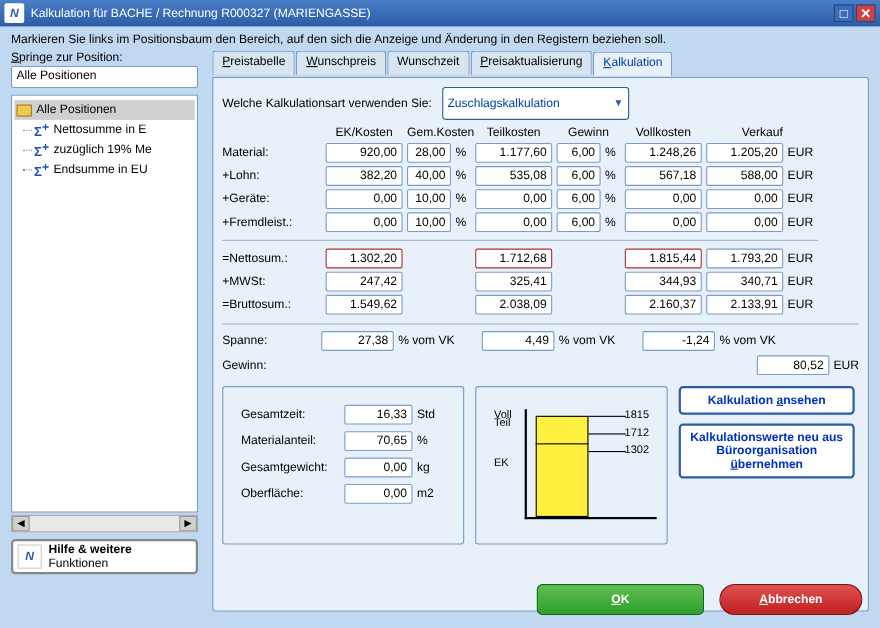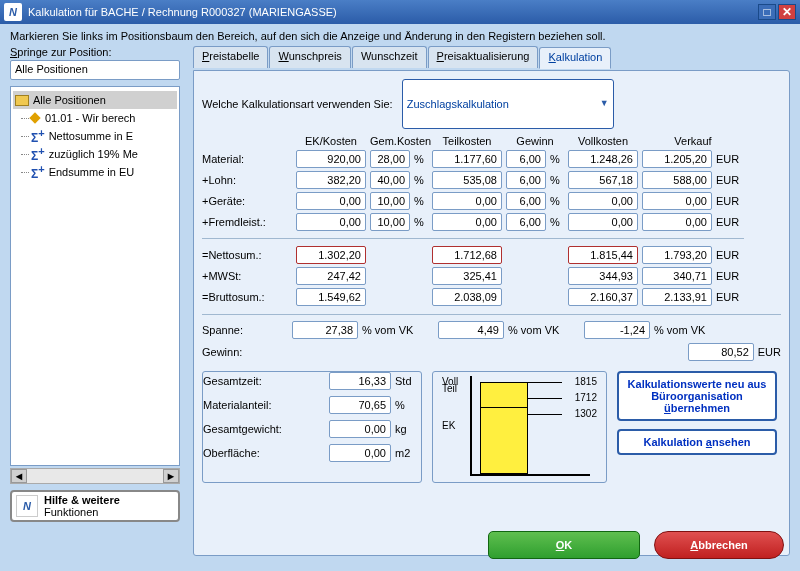--- a/index.html
+++ b/index.html
@@ -31,42 +31,42 @@
 .helpbtn .hlogo{width:22px;height:22px;background:#fff;border:1px solid #ccc;margin-right:6px;display:flex;align-items:center;justify-content:center;color:#2b5ca8;font-weight:bold;font-style:italic}
 .helpbtn .htxt b{}
 
 .rightcol{flex:1}
 .tabs{display:flex;height:22px;margin-bottom:2px}
 .tab{padding:3px 8px;background:#d8e4f0;border:1px solid #7a9cc6;border-bottom:none;margin-right:1px;border-radius:3px 3px 0 0;cursor:pointer;color:#000}
 .tab u{text-decoration:underline}
 .tab.active{background:#e8f0fa;border-bottom:1px solid #e8f0fa;position:relative;top:1px;color:#0040a0}
 .panel{border:1px solid #7a9cc6;background:#e8f0fa;padding:8px 8px 10px;border-radius:0 3px 3px 3px;height:486px}
 .q{margin-bottom:6px}
-.dd{display:inline-block;width:212px;background:#fff;border:1px solid #2b5ca8;padding:18px 4px;border-radius:3px;color:#0040a0;position:relative}
+.dd{display:inline-block;width:170px;background:#fff;border:1px solid #2b5ca8;padding:8px 4px;border-radius:3px;color:#0040a0;position:relative}
 .dd::after{content:"▼";position:absolute;right:4px;color:#2b5ca8;font-size:9px}
 .grid{display:grid;grid-template-columns:90px 70px 40px 14px 70px 40px 14px 70px 70px 28px;gap:3px 4px;align-items:center}
 .grid .h{text-align:center;color:#000}
 .grid .lab{color:#000;text-align:left;white-space:nowrap}
 .val{height:18px;background:#fff;border:1px solid #7a9cc6;text-align:right;padding:2px 4px;border-radius:2px}
 .val.bold{border:1px solid #b03030}
 .pct{color:#000}
 .cur{color:#000}
 .sep{grid-column:1/-1;border-top:1px solid #a0b8d0;margin:4px 0}
 .spanne{display:flex;align-items:center;gap:4px;margin-top:6px}
 .spanne .lab{width:86px}
 .spanne .val{width:66px}
 .spanne .sub{width:72px;color:#000}
 .neg{color:#000}
 .gewrow{display:flex;align-items:center;gap:4px;margin-top:4px}
 .gewrow .lab{width:86px}
 .gewrow .sp{flex:1}
 .gewrow .val{width:66px}
 
 .botrow{display:flex;gap:10px;margin-top:10px}
-.box{border:1px solid #7a9cc6;border-radius:3px;padding:0;background:#e8f0fa}
+.box{border:1px solid #7a9cc6;border-radius:3px;padding:16px;background:#e8f0fa}
 .box1{width:220px}
 .row2{display:flex;align-items:center;margin-bottom:6px}
 .row2 .l{flex:1;color:#000}
 .row2 .val{width:62px}
 .row2 .u{width:26px;margin-left:4px;color:#000}
 .box2{width:175px;display:flex;align-items:center;justify-content:center;position:relative}
 .chart{position:relative;width:155px;height:110px}
 .chart .yl{position:absolute;left:0;font-size:10px;color:#000}
 .chart .vl{position:absolute;right:0;font-size:10px;color:#000;}
 .chart .axis{position:absolute;left:28px;bottom:6px;width:2px;height:100px;background:#000}
@@ -97,24 +97,20 @@
 <div class="main">
   <div class="instr">Markieren Sie links im Positionsbaum den Bereich, auf den sich die Anzeige und Änderung in den Registern beziehen soll.</div>
   <div class="toprow">
     <div class="leftcol">
       <div class="jlabel"><u>S</u>pringe zur Position:</div>
       <div class="sel">Alle Positionen</div>
       <div class="tree">
         <div class="item sel-item">
             <span class="folder-icon"></span>
             <span>Alle Positionen</span>
-          </div>
-        <div class="item child">
-            <span class="diamond"></span>
-            <span>01.01 - Wir berech</span>
           </div>
         <div class="item child">
             <span class="sigma">Σ<sup>+</sup></span>
             <span>Nettosumme in E</span>
           </div>
         <div class="item child">
             <span class="sigma">Σ<sup>+</sup></span>
             <span>zuzüglich 19% Me</span>
           </div>
         <div class="item child">
@@ -287,22 +283,22 @@
               <div class="seg" style="bottom:74px"></div>
               <div class="ld" style="left:86px;top:10px;width:34px"></div>
               <div class="ld" style="left:86px;top:26px;width:34px"></div>
               <div class="ld" style="left:86px;top:42px;width:34px"></div>
               <div class="vl" style="top:4px">1815</div>
               <div class="vl" style="top:20px">1712</div>
               <div class="vl" style="top:36px">1302</div>
             </div>
           </div>
           <div class="box3">
+            <div class="bluebtn">Kalkulation <u>a</u>nsehen</div>
             <div class="bluebtn">Kalkulationswerte neu aus Büroorganisation <u>ü</u>bernehmen</div>
-            <div class="bluebtn">Kalkulation <u>a</u>nsehen</div>
           </div>
         </div>
       </div>
     </div>
   </div>
 
   <div class="dlgbtns">
     <button class="ok"><u>O</u>K</button>
     <button class="cancel"><u>A</u>bbrechen</button>
   </div>

